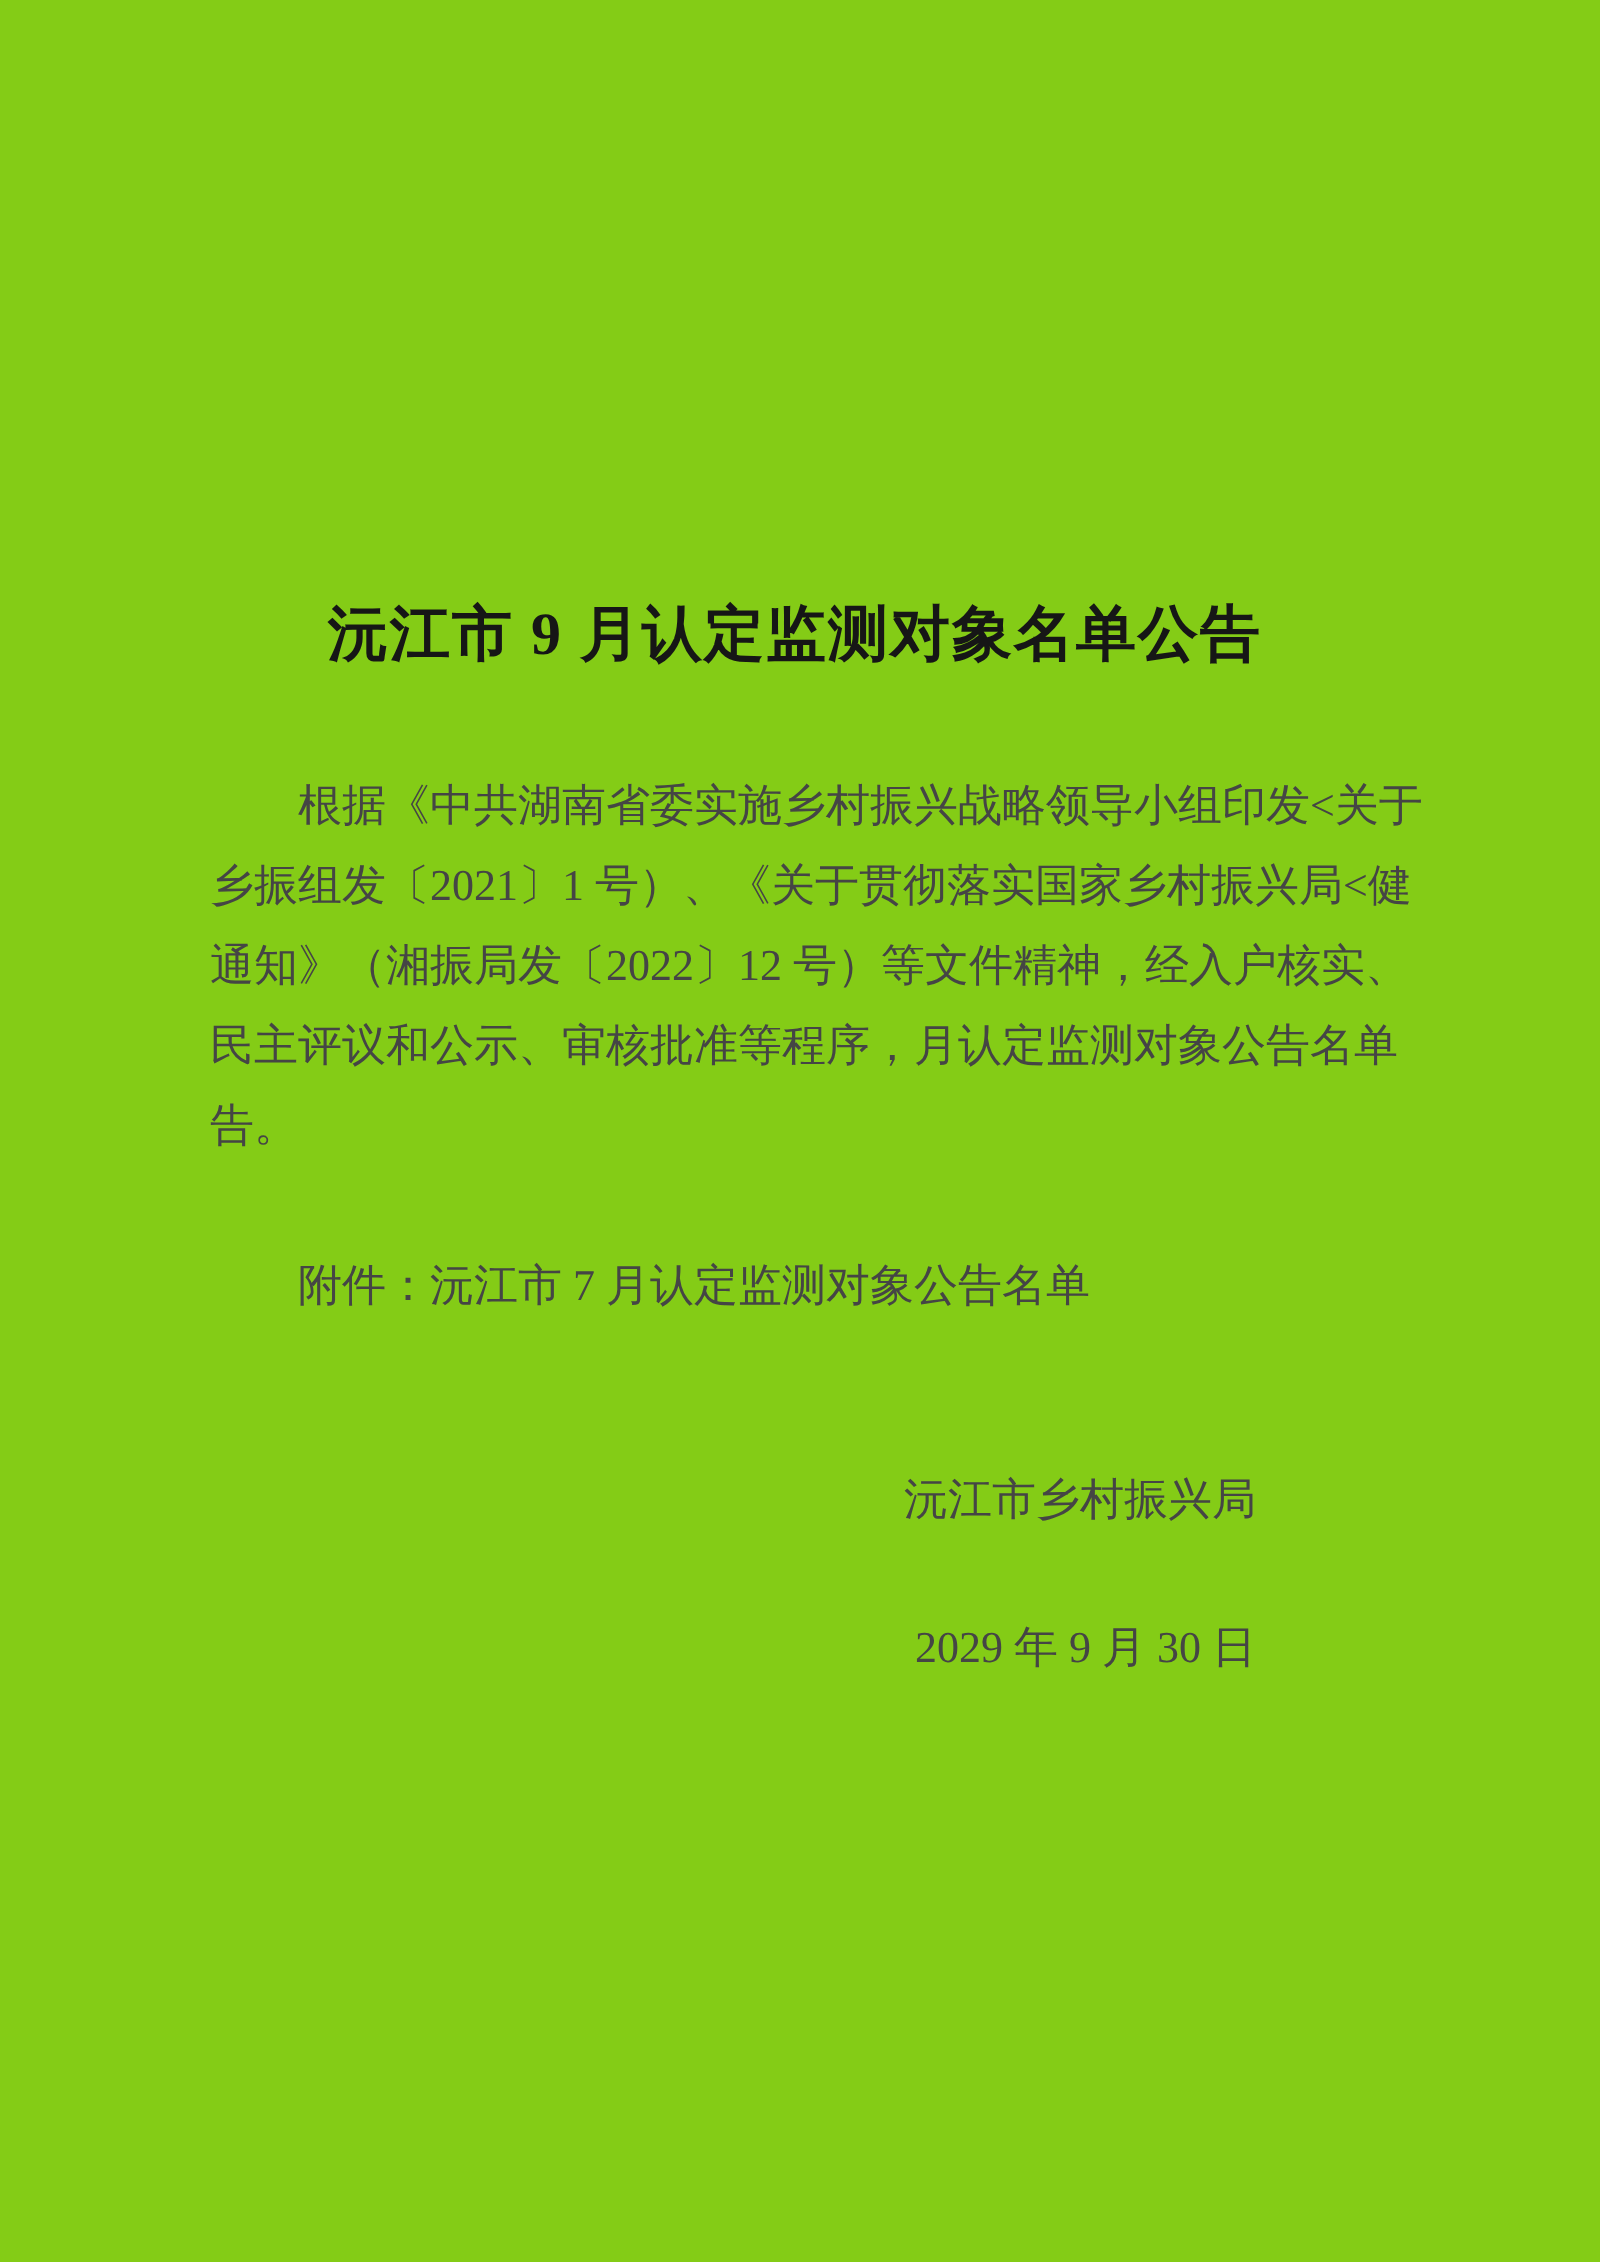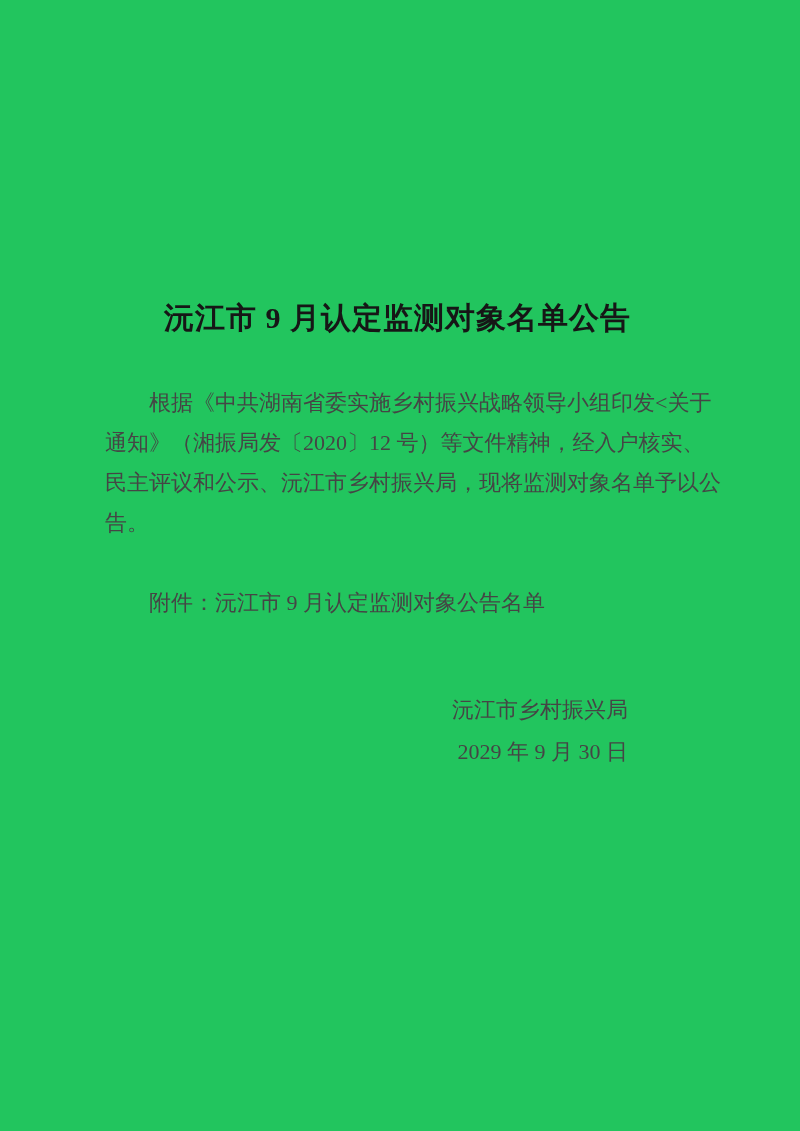--- a/index.html
+++ b/index.html
@@ -4,21 +4,21 @@
 <style>
   html, body {
     margin: 0;
     padding: 0;
     background: #ffffff;
   }
   .page {
     position: relative;
     width: 800px;
     height: 1131px;
-    background: #22c55e;
+    background: #84cc16;
     box-sizing: border-box;
     padding: 0 110px 0 105px;
     font-family: "Liberation Serif", "DejaVu Serif", serif;
     overflow: hidden;
   }
   .doc-title {
     margin: 0;
     padding-top: 297px;
     text-align: center;
     font-size: 30px;
@@ -55,36 +55,38 @@
   }
   .signature-block {
     margin-top: 66px;
     text-align: right;
     padding-right: 62px;
     color: #454545;
     font-size: 22px;
   }
   .signature-block .sig-line {
     line-height: 42px;
+    margin-top: 32px;
   }
 </style>
 </head>
 <body>
 
 <div class="page">
 
   <h1 class="doc-title">沅江市 9 月认定监测对象名单公告</h1>
 
   <div class="doc-body">
     <div class="body-line first">根据《中共湖南省委实施乡村振兴战略领导小组印发&lt;关于</div>
-    <div class="body-line">通知》（湘振局发〔2020〕12 号）等文件精神，经入户核实、</div>
-    <div class="body-line">民主评议和公示、沅江市乡村振兴局，现将监测对象名单予以公</div>
+    <div class="body-line">乡振组发〔2021〕1 号）、《关于贯彻落实国家乡村振兴局&lt;健</div>
+    <div class="body-line">通知》（湘振局发〔2022〕12 号）等文件精神，经入户核实、</div>
+    <div class="body-line">民主评议和公示、审核批准等程序，月认定监测对象公告名单</div>
     <div class="body-line last">告。</div>
   </div>
 
-  <div class="attachment-line">附件：沅江市 9 月认定监测对象公告名单</div>
+  <div class="attachment-line">附件：沅江市 7 月认定监测对象公告名单</div>
 
   <div class="signature-block">
     <div class="sig-line">沅江市乡村振兴局</div>
     <div class="sig-line">2029 年 9 月 30 日</div>
   </div>
 
 </div>
 
 </body></html>

